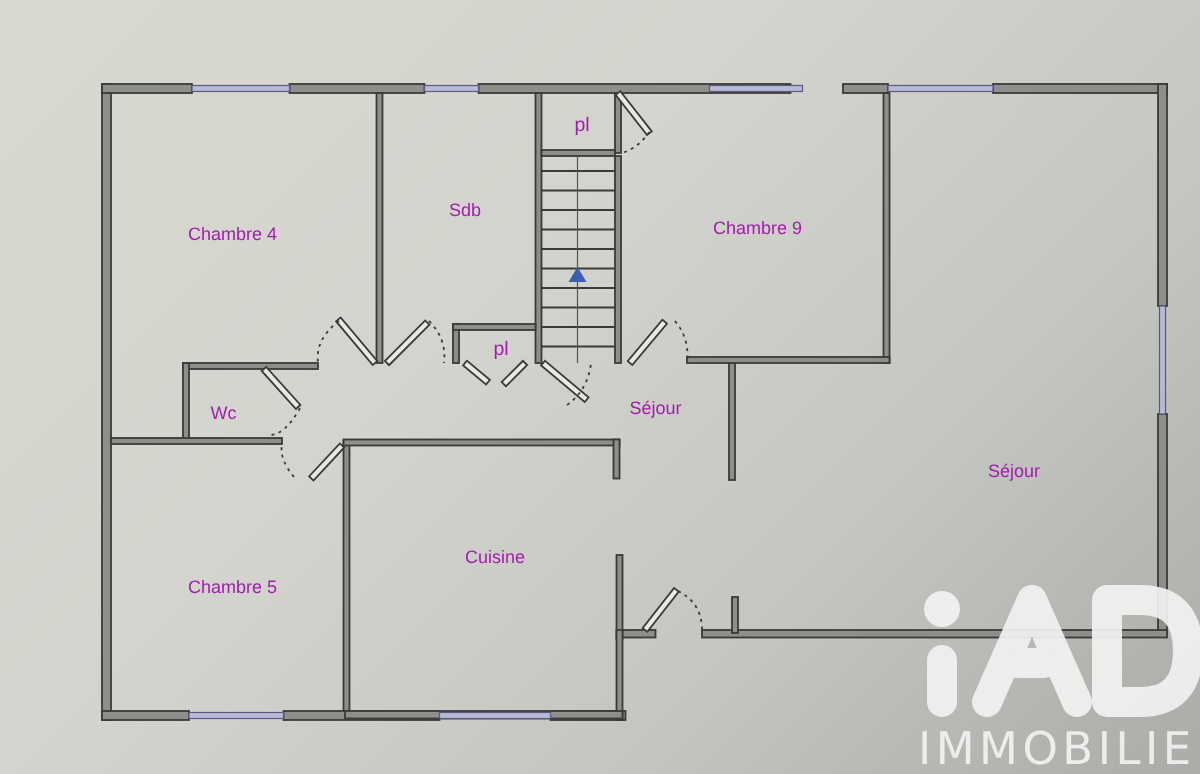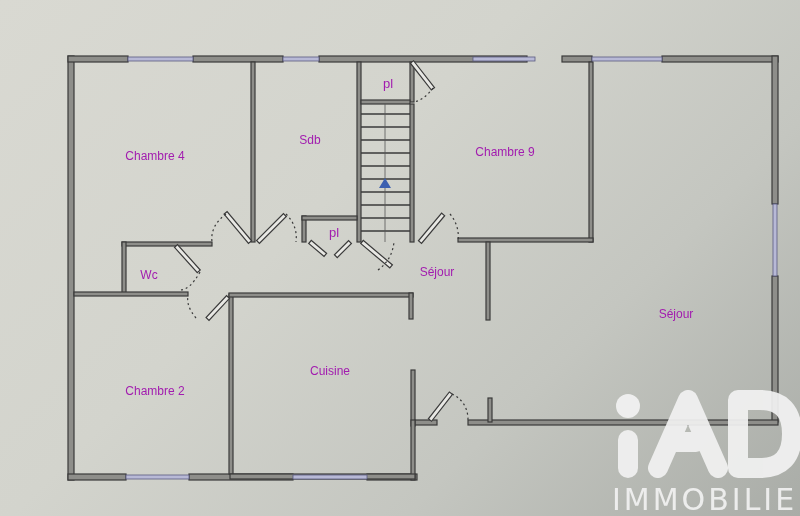--- a/index.html
+++ b/index.html
@@ -116,21 +116,21 @@
 
 <div class="room-label" style="left:155px;top:156px">Chambre 4</div>
 <div class="room-label" style="left:310px;top:140px">Sdb</div>
 <div class="room-label" style="left:388px;top:83px;font-size:13px">pl</div>
 <div class="room-label" style="left:505px;top:152px">Chambre 9</div>
 <div class="room-label" style="left:334px;top:232px;font-size:13px">pl</div>
 <div class="room-label" style="left:149px;top:275px">Wc</div>
 <div class="room-label" style="left:437px;top:272px">Séjour</div>
 <div class="room-label" style="left:676px;top:314px">Séjour</div>
 <div class="room-label" style="left:330px;top:371px">Cuisine</div>
-<div class="room-label" style="left:155px;top:391px">Chambre 2</div>
+<div class="room-label" style="left:155px;top:391px">Chambre 5</div>
 
 <svg class="logo" viewBox="0 0 200 138" xmlns="http://www.w3.org/2000/svg">
   <g fill="none" stroke="#f2f2f2" stroke-width="20" stroke-linecap="round" stroke-linejoin="round" opacity="0.92">
     <line x1="28" y1="62" x2="28" y2="90"></line>
     <path d="M58 90 L88 22 L118 90"></path>
     <line x1="76" y1="64" x2="96" y2="64"></line>
     <path d="M138 90 L138 22 L160 22 Q192 22 192 56 Q192 90 160 90 Z"></path>
   </g>
   <circle cx="28" cy="28" r="12" fill="#f2f2f2" opacity="0.92"></circle>
 </svg>

